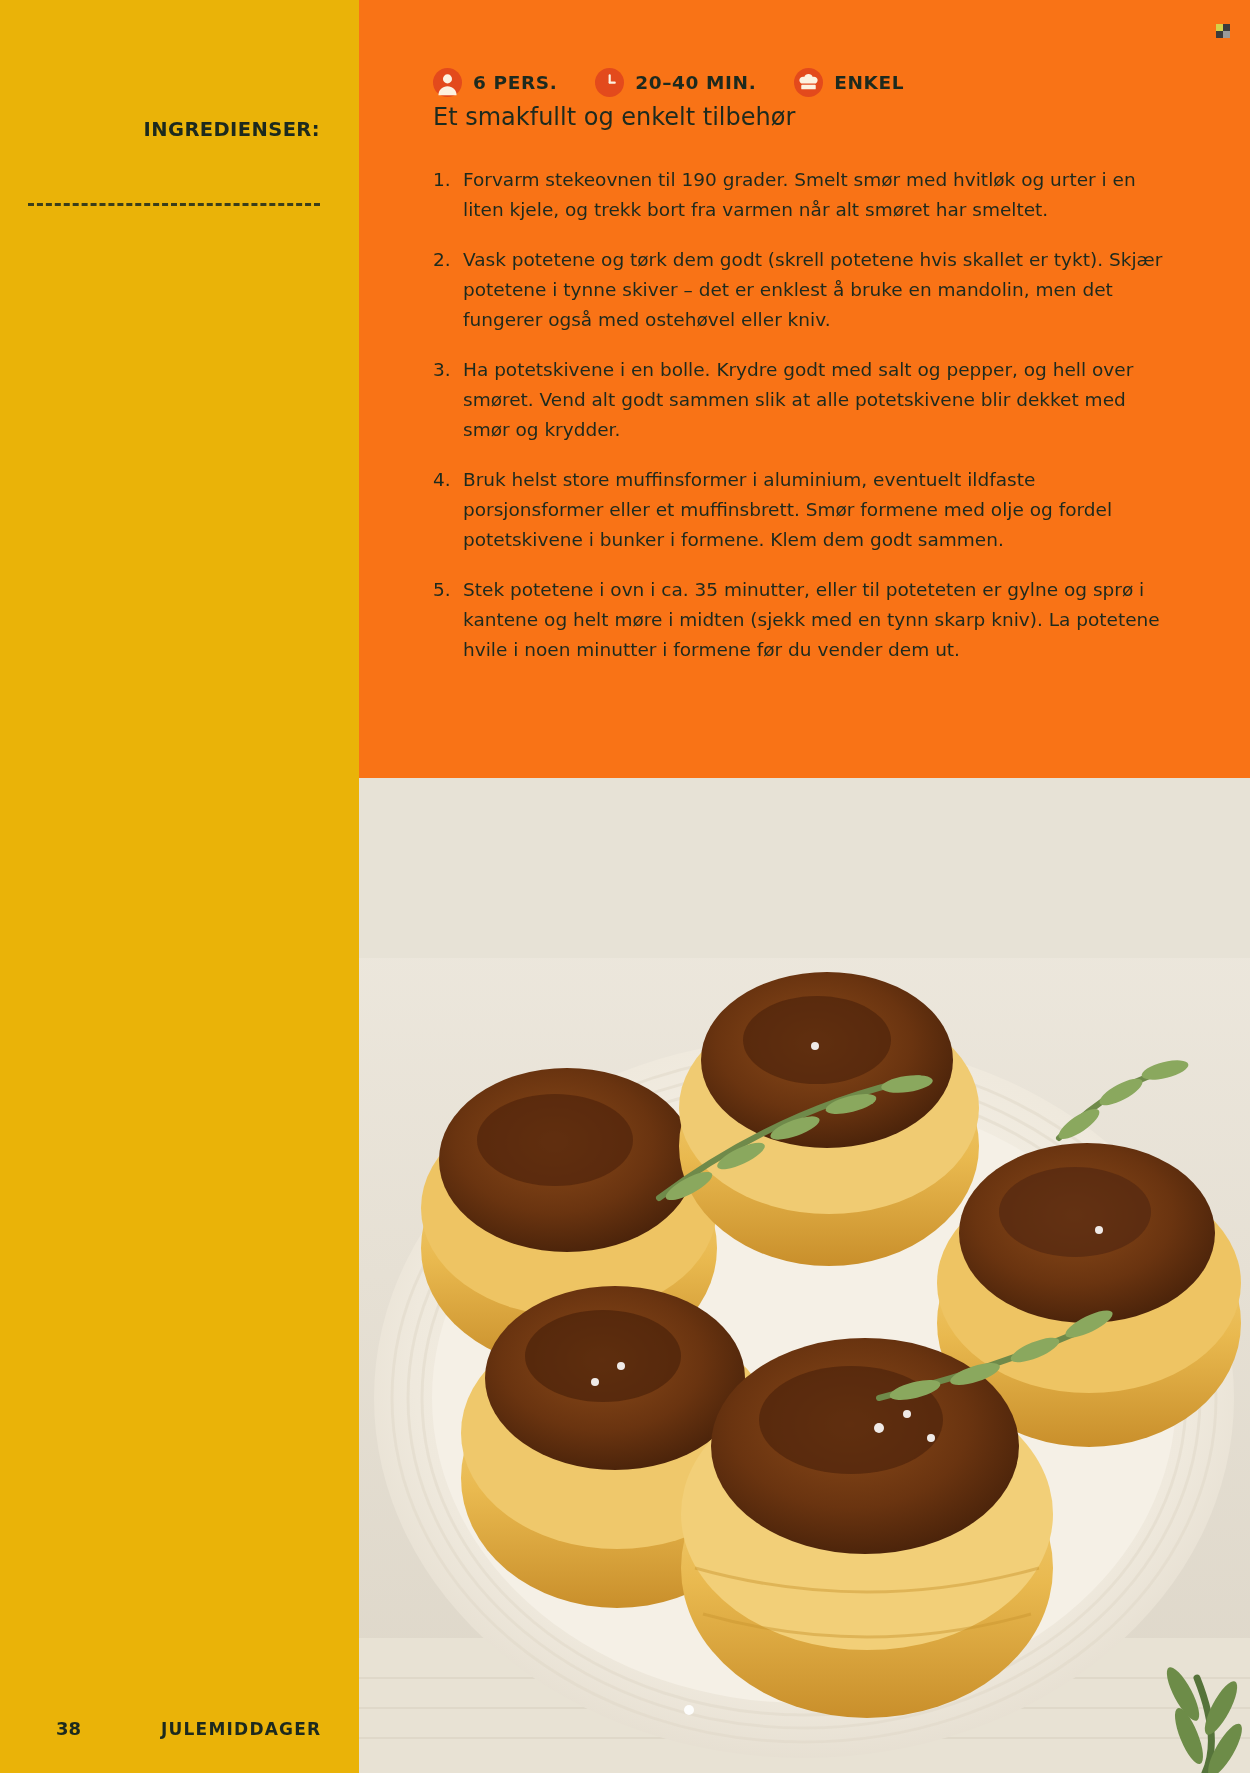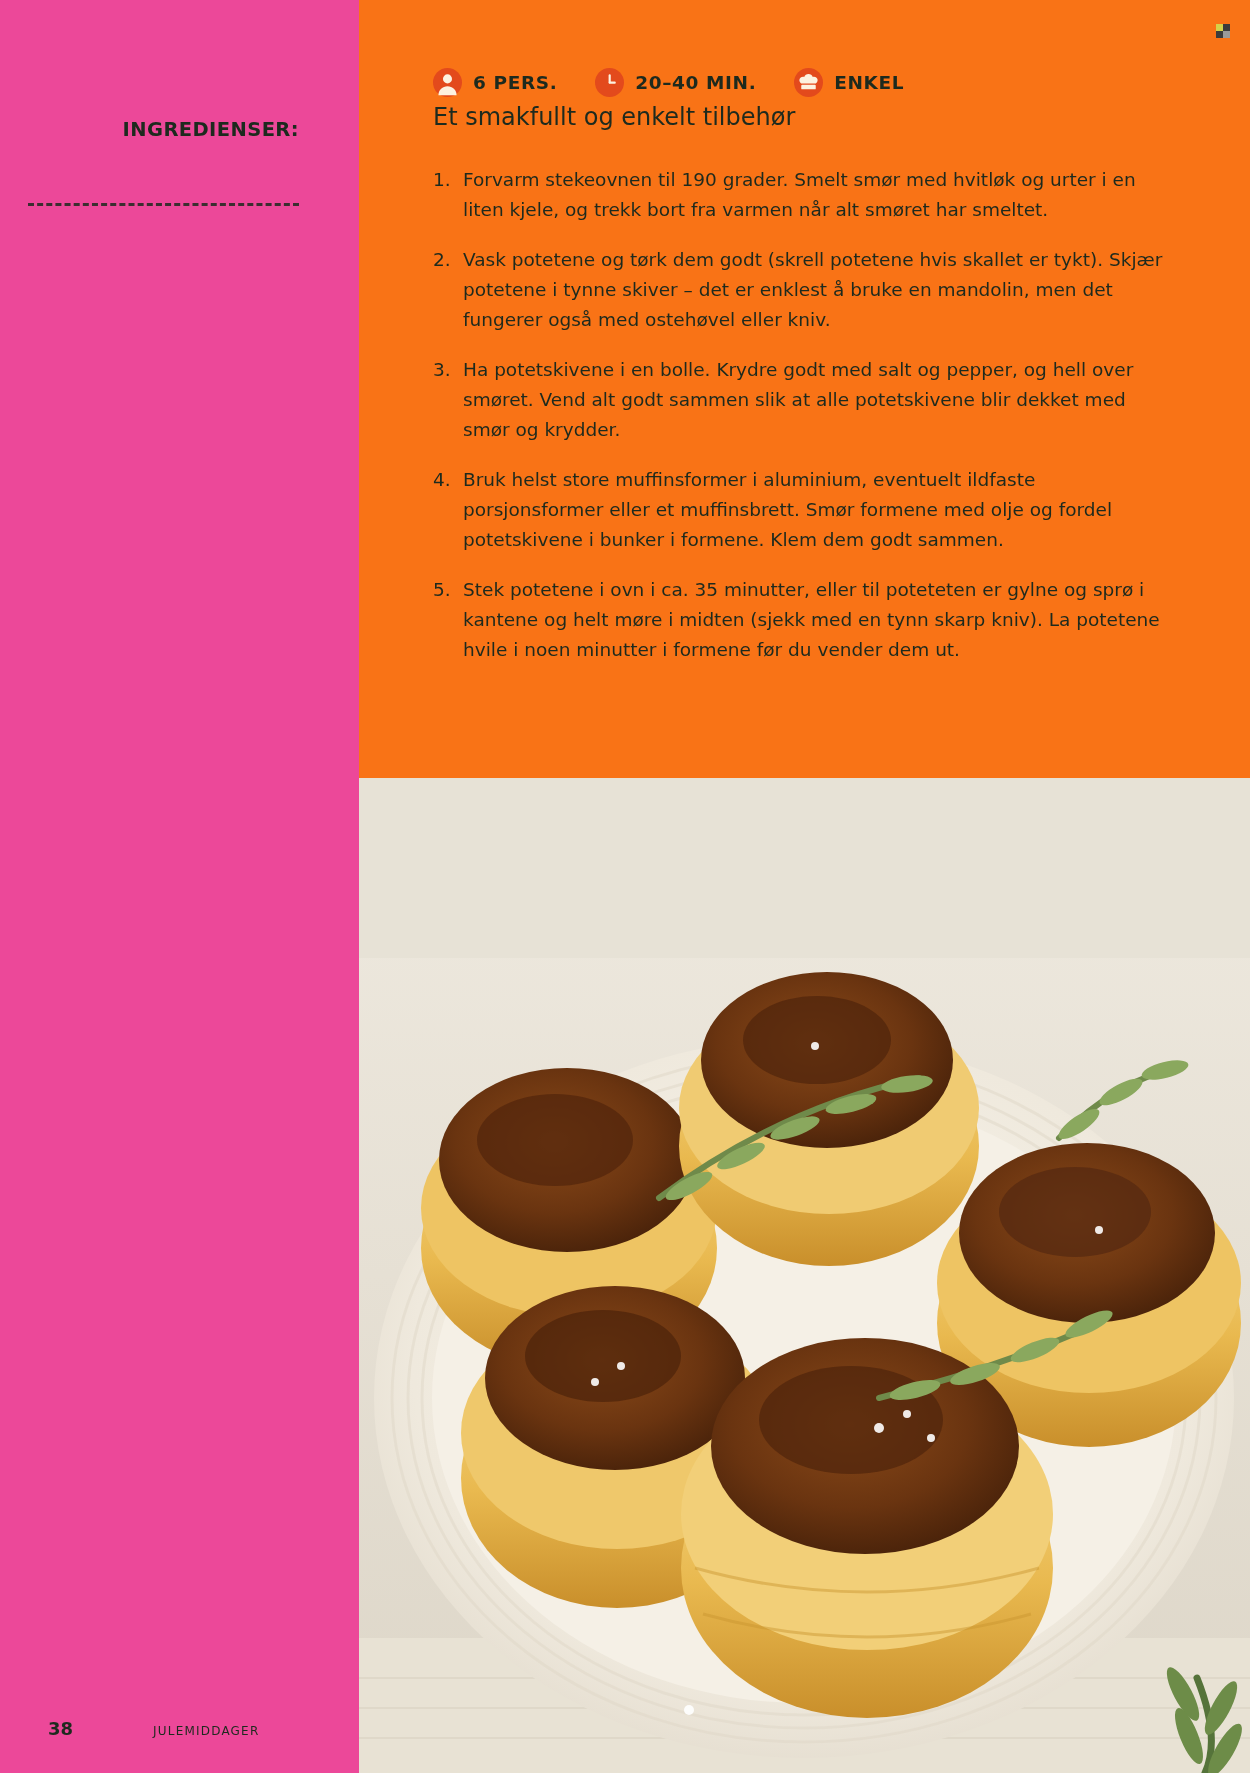--- a/index.html
+++ b/index.html
@@ -16,25 +16,25 @@
   }
   .page {
     position: absolute;
     inset: 0;
     display: flex;
   }
 
   
   .sidebar {
     width: 359px;
-    background: #ec4899;
+    background: #eab308;
     position: relative;
     flex: 0 0 359px;
     box-sizing: border-box;
-    padding: 0 60px 0 28px;
+    padding: 0 39px 0 28px;
   }
   .ingredients-block {
     margin-top: 118px;
     text-align: right;
   }
   .ing-heading {
     font-size: 19.5px;
     font-weight: bold;
     color: #1d2a1e;
     letter-spacing: 0.4px;
@@ -66,36 +66,36 @@
   .tips-body {
     margin-top: 17px;
     text-align: right;
     font-size: 17.5px;
     color: #1d2a1e;
     line-height: 1.45;
   }
   .footer {
     position: absolute;
     bottom: 34px;
-    left: 0;
+    left: 8px;
     width: 100%;
     box-sizing: border-box;
     padding: 0 39px 0 48px;
     display: flex;
     align-items: baseline;
   }
   .page-number {
     font-size: 18px;
     font-weight: bold;
     color: #1d2a1e;
   }
   .footer-title {
     margin-left: 80px;
-    font-size: 12px;
-    font-weight: normal;
+    font-size: 17px;
+    font-weight: bold;
     letter-spacing: 1.2px;
     color: #1d2a1e;
   }
 
   
   .content {
     flex: 1 1 auto;
     position: relative;
     background: #f97316;
   }

